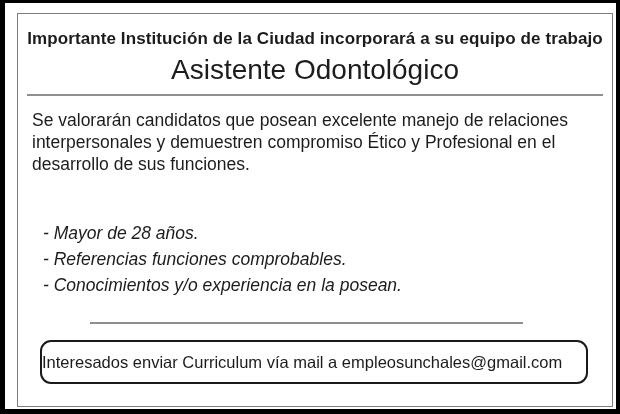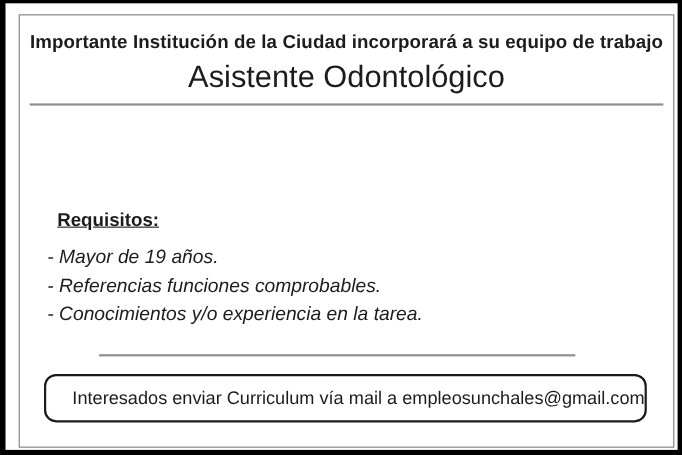--- a/index.html
+++ b/index.html
@@ -99,21 +99,21 @@
   }
   .contact-box{
     position:absolute;
     left:35px; top:337px;
     width:548px; height:44px;
     border:2px solid var(--contact-border);
     border-radius:11px;
     box-sizing:border-box;
     display:flex;
     align-items:center;
-    justify-content:flex-end;
+    justify-content:flex-start;
     background:var(--card-background);
   }
   .contact-text{
     font-size:16.5px;
     color:var(--text);
     white-space:nowrap;
   }
 </style>
 </head>
 <body>
@@ -121,27 +121,31 @@
 <div class="stage">
   <div class="card">
     <div class="inner"></div>
 
     <div class="intro-line">Importante Institución de la Ciudad incorporará a su equipo de trabajo</div>
 
     <div class="job-title">Asistente Odontológico</div>
 
     <hr class="divider divider-top">
 
+    <div class="description">
+      <div>Se valorarán candidatos que posean excelente manejo de relaciones</div>
+      <div>interpersonales y demuestren compromiso Ético y Profesional en el</div>
+      <div>desarrollo de sus funciones.</div>
+    </div>
 
-    <div class="req-heading">Requisitos:</div>
 
     <ul class="req-list">
-      <li>- Mayor de 19 años.</li>
+      <li>- Mayor de 28 años.</li>
       <li>- Referencias funciones comprobables.</li>
-      <li>- Conocimientos y/o experiencia en la tarea.</li>
+      <li>- Conocimientos y/o experiencia en la posean.</li>
     </ul>
 
     <hr class="divider divider-bottom">
 
     <div class="contact-box">
       <span class="contact-text">Interesados enviar Curriculum vía mail a empleosunchales@gmail.com</span>
     </div>
   </div>
 </div>
 

